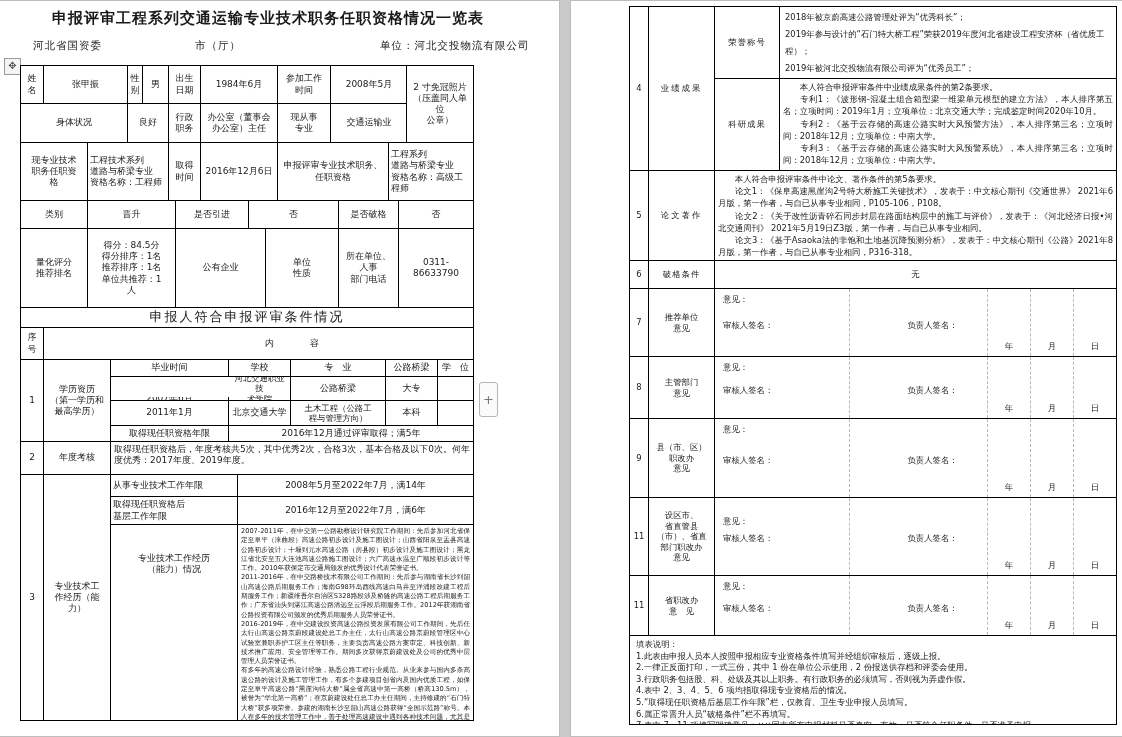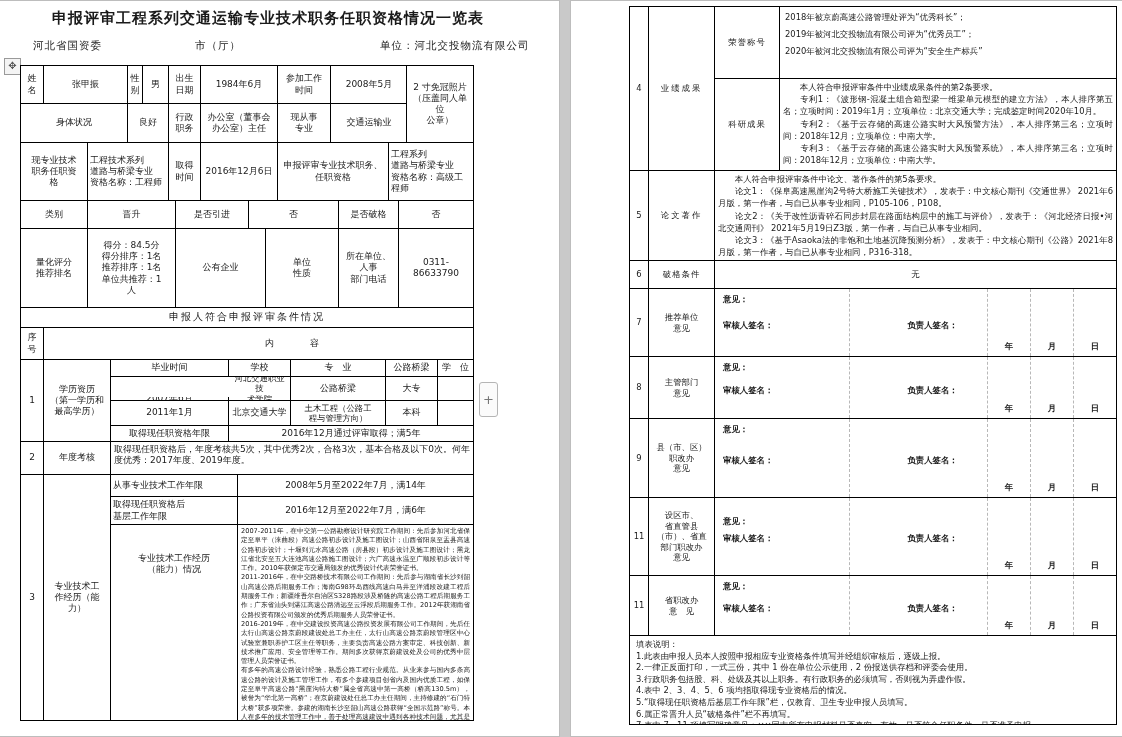--- a/index.html
+++ b/index.html
@@ -14,28 +14,28 @@
   .tbl{position:absolute;background:#fff;border:1px solid #000;box-sizing:content-box;font-size:9px;line-height:1.25;}
   .r{display:flex;border-bottom:1px solid #000;box-sizing:border-box;}
   .r.norb{border-bottom:none;}
   .c{border-right:1px solid #000;box-sizing:border-box;display:flex;align-items:center;
      justify-content:center;text-align:center;overflow:hidden;padding:1px 2px;flex-shrink:0;}
   .c.last{border-right:none;}
   .col{display:flex;flex-direction:column;box-sizing:border-box;flex-shrink:0;}
   .pre{white-space:pre-line;}
   .par{display:block;text-align:justify;white-space:pre-line;padding:2px 3px;overflow:hidden;}
   .left{justify-content:flex-start;text-align:left;}
-  .banner{font-size:10px;letter-spacing:2px;}
+  .banner{font-size:13px;letter-spacing:2px;}
   .handle{position:absolute;left:4px;top:57px;width:15px;height:15px;border:1px solid #9a9a9a;
           background:#f4f4f4;font-size:10px;line-height:14px;text-align:center;color:#555;cursor:move;}
   .plusbtn{position:absolute;left:479px;top:381px;width:17px;height:33px;border:1px solid #b5b5b5;
            border-radius:3px;background:#fbfbfb;color:#777;font-size:13px;display:flex;
            align-items:center;justify-content:center;}
   
-  .opc{position:relative;text-align:right;display:block;font-weight:bold;}
+  .opc{position:relative;text-align:right;display:block;}
   .op-yijian{position:absolute;top:5px;left:8px;}
   .op-shenhe{position:absolute;top:46%;left:8px;}
   .op-fuze{position:absolute;top:46%;left:48%;}
   .dash-mid{position:absolute;left:134px;top:0;bottom:0;border-left:1px dashed #b8b8b8;}
   .op-dates{position:absolute;right:0;top:0;bottom:0;width:129px;display:flex;}
   .op-dates .dcol{flex:1;border-left:1px dashed #b8b8b8;display:flex;align-items:flex-end;
                   justify-content:center;padding-bottom:5px;box-sizing:border-box;}
   .notes{display:block;text-align:left;padding:3px 6px;font-size:8.4px;line-height:11.6px;}
   .honor{display:block;text-align:left;padding:2px 5px;font-size:8.4px;line-height:17px;}
   .small{font-size:8.4px;}
@@ -219,20 +219,21 @@
   <div class="tbl small" style="left:58px;top:5px;width:486px;">
 
     <div class="r">
       <div class="c" style="width:19px;">4</div>
       <div class="c" style="width:66px;letter-spacing:2px;">业绩成果</div>
       <div class="col" style="flex:1;">
         <div class="r" style="height:72px;">
           <div class="c" style="width:65px;letter-spacing:1px;">荣誉称号</div>
           <div class="c last honor" style="flex:1;">
             <div>2018年被京蔚高速公路管理处评为“优秀科长”；</div>
+            <div>2019年参与设计的“石门特大桥工程”荣获2019年度河北省建设工程安济杯（省优质工程）；</div>
             <div>2019年被河北交投物流有限公司评为“优秀员工”；</div>
             <div>2020年被河北交投物流有限公司评为“安全生产标兵”</div>
           </div>
         </div>
         <div class="r norb" style="height:91px;">
           <div class="c" style="width:65px;letter-spacing:1px;">科研成果</div>
           <div class="c last par small" style="flex:1;line-height:12.2px;">　　本人符合申报评审条件中业绩成果条件的第2条要求。
 　　专利1：《波形钢-混凝土组合箱型梁一维梁单元模型的建立方法》，本人排序第五名；立项时间：2019年1月；立项单位：北京交通大学；完成鉴定时间2020年10月。
 　　专利2：《基于云存储的高速公路实时大风预警方法》，本人排序第三名；立项时间：2018年12月；立项单位：中南大学。
 　　专利3：《基于云存储的高速公路实时大风预警系统》，本人排序第三名；立项时间：2018年12月；立项单位：中南大学。</div>

